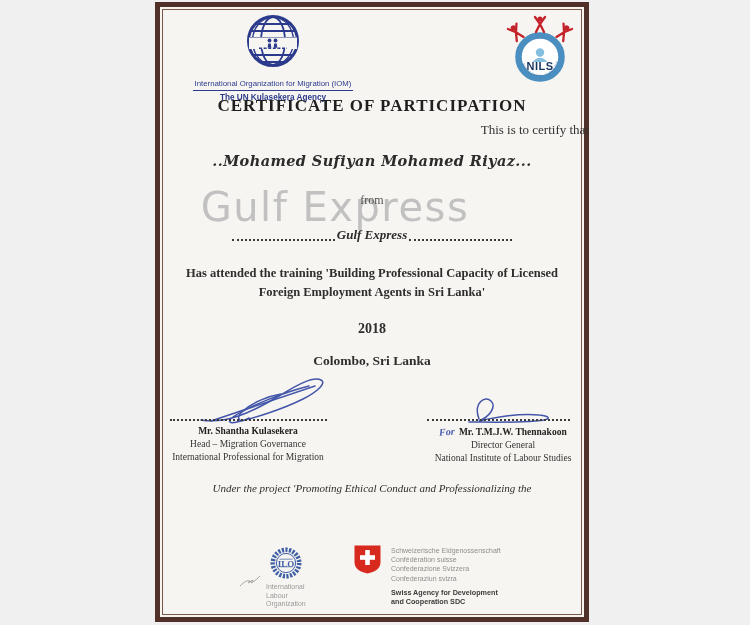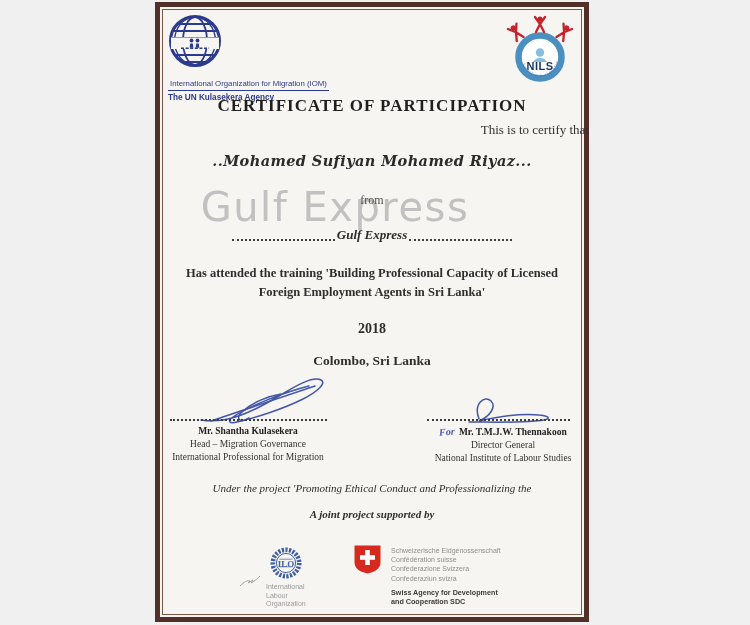--- a/index.html
+++ b/index.html
@@ -9,21 +9,21 @@
     font-family:"Liberation Serif","DejaVu Serif",serif;
   }
   .cert{
     position:absolute;left:155px;top:2px;width:434px;height:620px;
     background:#f7f5f1;
     box-shadow: inset 0 0 0 5px #503029, inset 0 0 0 7px #f6f4ef, inset 0 0 0 8px #7d564a;
   }
   .abs{position:absolute;}
   .ctr{left:0;right:0;text-align:center;}
   
-  .iom-block{left:13px;top:12px;width:188px;text-align:left;}
+  .iom-block{left:24px;top:12px;width:188px;text-align:center;}
   .iom-name{display:inline-block;font-family:"Liberation Sans","DejaVu Sans",sans-serif;
     font-size:7.8px;color:#2b3a8c;border-bottom:1px solid #2b3a8c;padding:2px 2px 2px 2px;margin-top:2px;white-space:nowrap;}
   .iom-tag{font-family:"Liberation Sans","DejaVu Sans",sans-serif;font-size:8.2px;font-weight:700;
     color:#2b3a8c;margin-top:2px;}
   .nils-block{left:348px;top:13px;width:74px;text-align:center;}
   
   .title{top:94px;font-size:17px;font-weight:bold;letter-spacing:1px;color:#1f1f1f;}
   .certify{top:120px;font-size:13px;color:#333;text-align:right;}
   .pname{top:150px;font-size:14.5px;font-style:italic;font-weight:600;letter-spacing:.4px;color:#2b2b2b;
     font-family:"DejaVu Serif",serif;}
@@ -157,21 +157,20 @@
     </g>
   </svg>
   <div class="abs dotline dl-right"></div>
   <div class="abs sigblock sb-right">
     <div class="sig-name"><span class="for-note">For</span><span>Mr. T.M.J.W. Thennakoon</span></div>
     <div class="sig-role">Director General</div>
     <div class="sig-role">National Institute of Labour Studies</div>
   </div>
 
   <div class="abs ctr proj p1">Under the project 'Promoting Ethical Conduct and Professionalizing the</div>
-  <div class="abs ctr proj p3">A joint project supported by</div>
 
   <svg class="abs scribble" width="22" height="14" viewBox="0 0 22 14">
     <path d="M1 12 C5 8 8 6 11 7 L9 9 L14 6 L12 9 C16 7 19 4 21 2" fill="none" stroke="#9a9a9a" stroke-width="0.9"></path>
   </svg>
   <svg class="abs ilo-logo" width="34" height="34" viewBox="0 0 34 34">
     <circle cx="17" cy="17" r="13.2" fill="none" stroke="#3f5fa5" stroke-width="4.6" stroke-dasharray="2.2 1.4"></circle>
     <circle cx="17" cy="17" r="9.6" fill="#f7f5f1" stroke="#3f5fa5" stroke-width="1"></circle>
     <text x="17" y="20.5" text-anchor="middle" font-size="9" font-weight="bold" font-family="Liberation Serif, serif" fill="#3f5fa5">ILO</text>
     <path d="M10.5 13.2 H23.5 M10.5 20.8 H23.5" stroke="#3f5fa5" stroke-width="0.7"></path>
   </svg>

